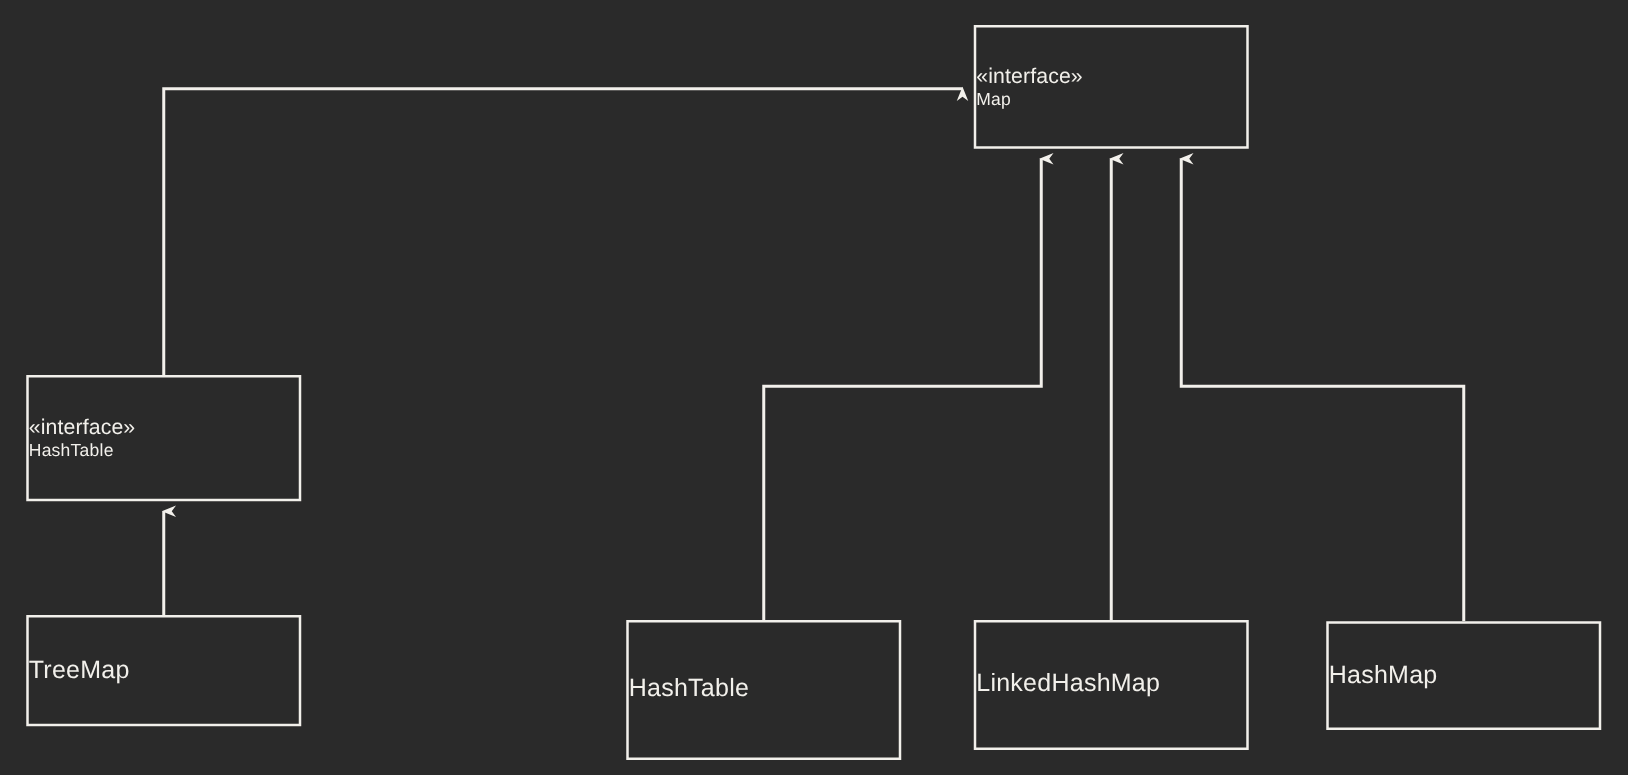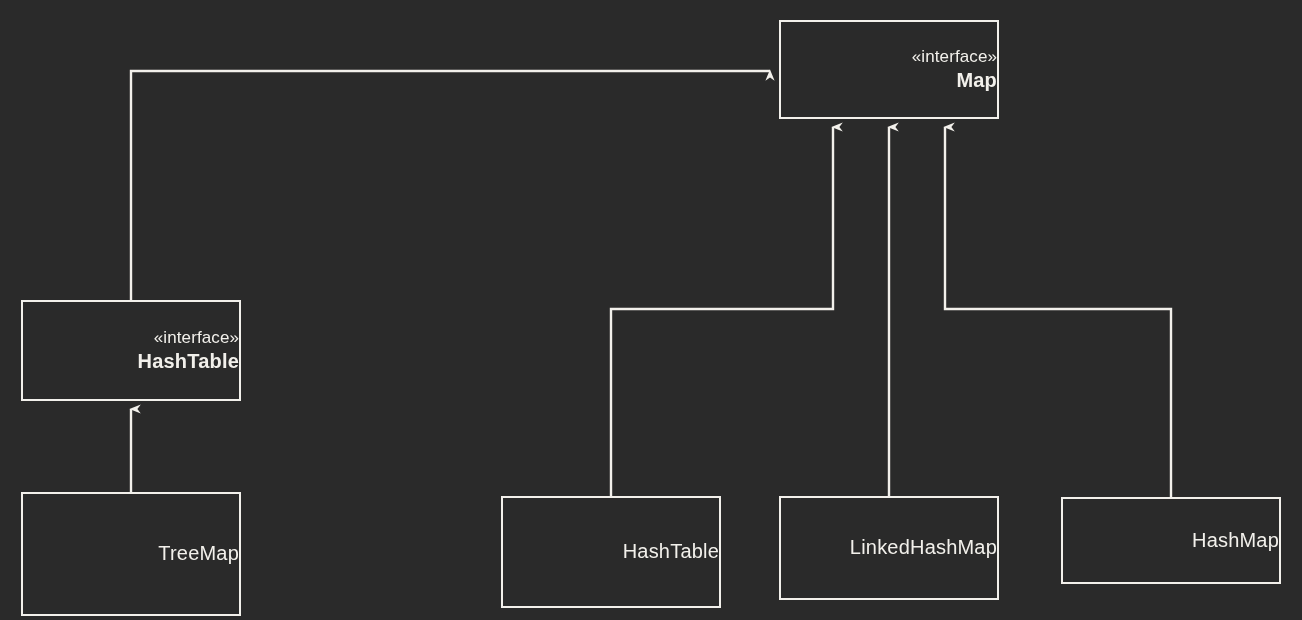--- a/index.html
+++ b/index.html
@@ -23,34 +23,34 @@
     height: 620px;
     pointer-events: none;
   }
   .node {
     position: absolute;
     box-sizing: border-box;
     border: 2px solid #f2f0eb;
     background: #2a2a2a;
     display: flex;
     flex-direction: column;
-    align-items: flex-end;
+    align-items: flex-start;
     justify-content: center;
     color: #f2f0eb;
     text-align: center;
     line-height: 1.28;
   }
   .stereotype {
     font-size: 17px;
     font-weight: 400;
     letter-spacing: 0.1px;
   }
   .nodename {
-    font-size: 20px;
-    font-weight: 700;
+    font-size: 14px;
+    font-weight: 400;
     letter-spacing: 0.2px;
   }
   .nodename.plain {
     font-weight: 400;
     font-size: 20px;
   }
 </style>
 </head>
 <body>
 
@@ -75,21 +75,21 @@
   <div class="node" style="left:779px; top:20px; width:220px; height:99px;">
     <div class="stereotype">«interface»</div>
     <div class="nodename">Map</div>
   </div>
 
   <div class="node" style="left:21px; top:300px; width:220px; height:101px;">
     <div class="stereotype">«interface»</div>
     <div class="nodename">HashTable</div>
   </div>
 
-  <div class="node" style="left:21px; top:492px; width:220px; height:124px;">
+  <div class="node" style="left:21px; top:492px; width:220px; height:89px;">
     <div class="nodename plain">TreeMap</div>
   </div>
 
   <div class="node" style="left:501px; top:496px; width:220px; height:112px;">
     <div class="nodename plain">HashTable</div>
   </div>
 
   <div class="node" style="left:779px; top:496px; width:220px; height:104px;">
     <div class="nodename plain">LinkedHashMap</div>
   </div>

